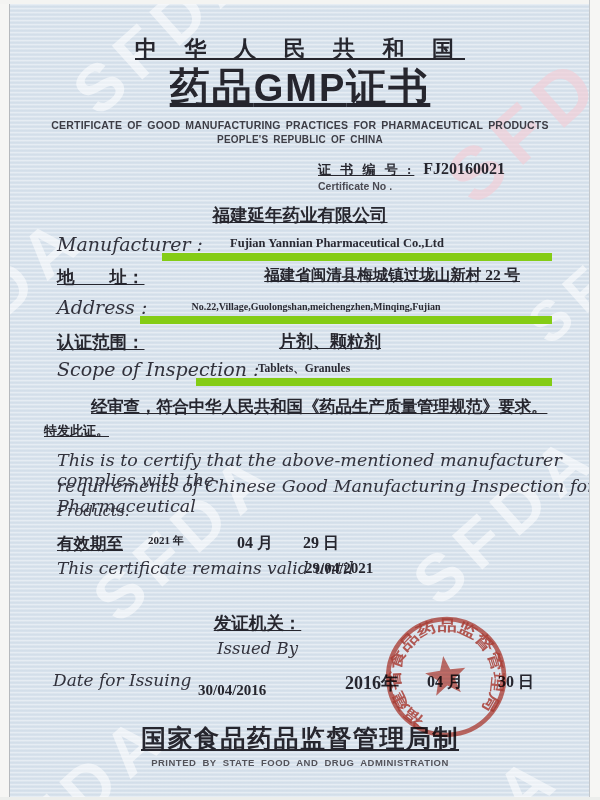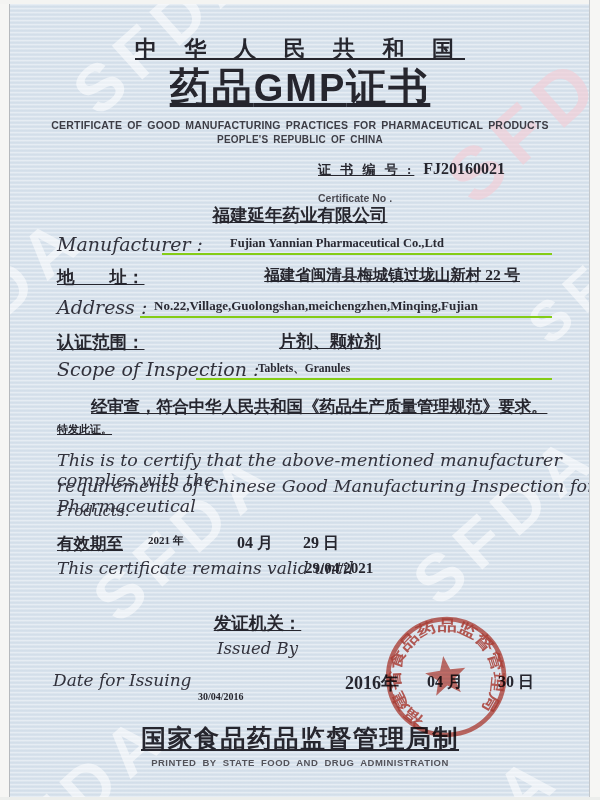--- a/index.html
+++ b/index.html
@@ -32,21 +32,21 @@
   .cjk{font-family:"Liberation Serif",serif;font-weight:bold;color:#26262e;text-decoration:underline;}
   .enb{font-family:"Liberation Sans",sans-serif;font-weight:bold;color:#3d3d45;}
   .it{font-family:"DejaVu Serif",serif;font-style:italic;color:#32323c;}
   .vserif{font-family:"Liberation Serif",serif;font-weight:bold;color:#26262e;}
   .center{left:0;width:600px;text-align:center;}
   .country{top:34px;font-size:22px;letter-spacing:11px;}
   .maintitle{top:60px;font-size:40px;letter-spacing:2px;}
   .maintitle .gmp{font-family:"Liberation Sans",sans-serif;font-weight:800;font-size:38px;color:#26262e;}
   .cert-en1{top:119px;font-size:10.5px;word-spacing:2px;letter-spacing:.2px;}
   .cert-en2{top:134px;font-size:10px;word-spacing:2px;letter-spacing:.2px;}
-  .rule{position:absolute;top:0;height:20px;border-bottom:2px solid #84cc16;text-align:center;}
+  .rule{position:absolute;top:0;height:20px;border-bottom:8px solid #84cc16;text-align:center;}
   .rule .rv{font-family:"Liberation Serif",serif;font-weight:bold;color:#2a2a33;}
   .label-it{position:absolute;font-size:19px;}
   .seal{
     position:absolute;left:380px;top:610px;width:132px;height:132px;z-index:3;
     mix-blend-mode:multiply;transform:rotate(-8deg);
   }
   .edge-left{position:absolute;left:0;top:0;width:9px;height:800px;background:#f6f6f4;border-right:1px solid #b6babe;z-index:4;}
   .edge-top{position:absolute;left:0;top:0;width:600px;height:4px;background:#f4f4f2;z-index:4;}
   .edge-right{position:absolute;left:589px;top:0;width:11px;height:800px;background:#f6f6f4;border-left:1px solid #c4c8cc;z-index:4;}
   .edge-bottom{position:absolute;left:0;top:797px;width:600px;height:3px;background:#ecEEec;z-index:4;}
@@ -72,57 +72,57 @@
   <div class="abs cjk center country">中 华 人 民 共 和 国</div>
   <div class="abs cjk center maintitle">
     <span>药品</span><span class="gmp">GMP</span><span>证书</span>
   </div>
   <div class="abs enb center cert-en1">CERTIFICATE OF GOOD MANUFACTURING PRACTICES FOR PHARMACEUTICAL PRODUCTS</div>
   <div class="abs enb center cert-en2">PEOPLE'S REPUBLIC OF CHINA</div>
 
   <div class="abs" style="left:318px;top:160px">
     <span class="cjk" style="font-size:13px;letter-spacing:3px">证 书 编 号 :</span>
     <span class="vserif" style="font-size:16px;margin-left:5px">FJ20160021</span>
-    <div class="enb" style="font-size:10.5px;margin-top:13px;color:#4a4a52">Certificate No .</div>
+    <div class="enb" style="font-size:10.5px;margin-top:1px;color:#4a4a52">Certificate No .</div>
   </div>
 
   <div class="abs" style="top:203px;left:0;width:600px;height:24px">
     <span class="abs cjk" style="left:120px;width:360px;text-align:center;font-size:17.5px">福建延年药业有限公司</span>
   </div>
   <div class="abs" style="top:233px;left:0;width:600px;height:22px">
     <span class="label-it it" style="left:57px">Manufacturer :</span>
     <div class="rule" style="left:162px;width:390px">
       <span class="rv" style="font-size:12.5px;padding-right:40px">Fujian Yannian Pharmaceutical Co.,Ltd</span>
     </div>
   </div>
 
   <div class="abs" style="top:265px;left:0;width:600px;height:24px">
     <span class="abs cjk" style="left:57px;font-size:17.5px">地　　址：</span>
     <span class="abs cjk" style="left:120px;width:400px;text-align:right;font-size:15.5px">福建省闽清县梅城镇过垅山新村 22 号</span>
   </div>
   <div class="abs" style="top:296px;left:0;width:600px;height:22px">
     <span class="label-it it" style="left:57px">Address :</span>
     <div class="rule" style="left:140px;width:412px">
-      <span class="rv" style="font-size:13px;padding-right:60px">No.22,Village,Guolongshan,meichengzhen,Minqing,Fujian</span>
+      <span class="rv" style="font-size:10px;padding-right:60px">No.22,Village,Guolongshan,meichengzhen,Minqing,Fujian</span>
     </div>
   </div>
 
   <div class="abs" style="top:330px;left:0;width:532px;height:24px">
     <span class="abs cjk" style="left:57px;font-size:17.5px">认证范围：</span>
     <span class="abs cjk" style="left:120px;width:420px;text-align:center;font-size:17px">片剂、颗粒剂</span>
   </div>
   <div class="abs" style="top:358px;left:0;width:600px;height:36px">
     <span class="label-it it" style="left:57px">Scope of Inspection :</span>
     <div class="rule" style="left:196px;width:356px">
       <span class="rv" style="font-size:11.5px;padding-right:140px">Tablets、Granules</span>
     </div>
   </div>
 
   <div class="abs cjk" style="left:57px;top:396px;width:510px;font-size:16.5px;letter-spacing:-0.2px;white-space:nowrap;text-indent:34px">经审查，符合中华人民共和国《药品生产质量管理规范》要求。</div>
-  <div class="abs cjk" style="left:57px;top:422px;font-size:11px">特发此证。</div>
+  <div class="abs cjk" style="left:44px;top:422px;font-size:13px">特发此证。</div>
   <div class="abs it" style="left:57px;top:450px;font-size:17.5px">This is to certify that the above-mentioned manufacturer complies with the</div>
   <div class="abs it" style="left:57px;top:476px;font-size:17.5px">requirements of Chinese Good Manufacturing Inspection for Pharmaceutical</div>
   <div class="abs it" style="left:57px;top:502px;font-size:15px">Products.</div>
 
   <div class="abs" style="left:0;top:533px;width:600px;height:22px">
     <span class="abs cjk" style="left:57px;font-size:16.5px">有效期至</span>
     <span class="abs vserif" style="left:148px;font-size:11px">2021 年</span>
     <span class="abs vserif" style="left:237px;font-size:16px">04 月</span>
     <span class="abs vserif" style="left:303px;font-size:16px">29 日</span>
   </div>
@@ -131,21 +131,21 @@
     <span class="abs vserif" style="left:305px;font-size:15px;top:2px">29/04/2021</span>
   </div>
 
   <div class="abs" style="left:175px;top:611px;width:165px;text-align:center">
     <div class="cjk" style="font-size:17.5px">发证机关：</div>
     <div class="it" style="font-size:16.5px;margin-top:4px">Issued By</div>
   </div>
 
   <div class="abs" style="left:0;top:670px;width:600px;height:24px">
     <span class="abs it" style="left:53px;font-size:17px">Date for Issuing</span>
-    <span class="abs vserif" style="left:198px;top:21px;font-size:10px">30/04/2016</span>
+    <span class="abs vserif" style="left:198px;top:12px;font-size:15px">30/04/2016</span>
     <span class="abs vserif" style="left:345px;top:1px;font-size:18px">2016年</span>
     <span class="abs vserif" style="left:427px;top:2px;font-size:16px">04 月</span>
     <span class="abs vserif" style="left:498px;top:2px;font-size:16px">30 日</span>
   </div>
 
   <div class="abs cjk center" style="top:722px;font-size:25px;letter-spacing:1.5px">国家食品药品监督管理局制</div>
   <div class="abs enb center" style="top:757px;font-size:9.5px;letter-spacing:.5px;word-spacing:3px;color:#53535a">PRINTED BY STATE FOOD AND DRUG ADMINISTRATION</div>
 
 </div>
 

